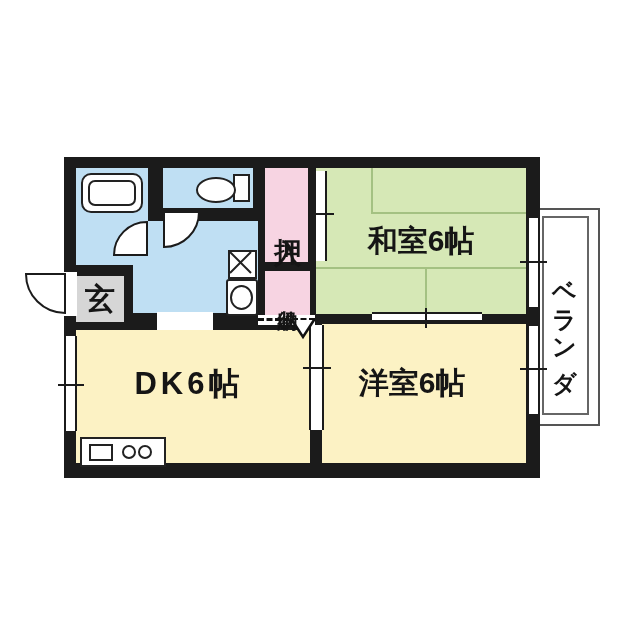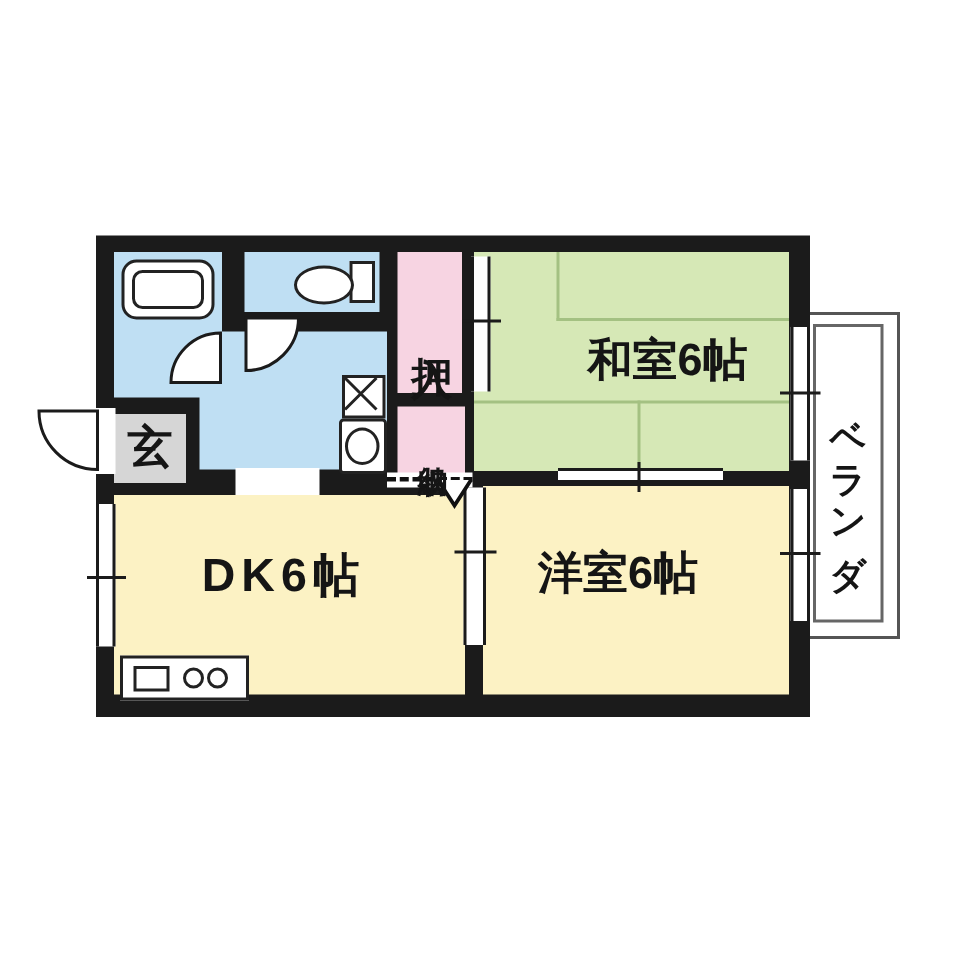--- a/index.html
+++ b/index.html
@@ -103,20 +103,20 @@
   <div class="fx round" style="left:138px;top:445px;width:10px;height:10px;"></div>
 
   <svg class="overlay" width="640" height="640" viewBox="0 0 640 640">
     <path d="M26,274 A39,39 0 0 0 65,313 L65,274 Z" fill="#ffffff" stroke="#1b1b1b" stroke-width="2"></path>
     <path d="M147,222 A33,33 0 0 0 114,255 L147,255 Z" fill="#ffffff" stroke="#1b1b1b" stroke-width="2"></path>
     <path d="M164,212 L199,212 A35,35 0 0 1 164,247 Z" fill="#ffffff" stroke="#1b1b1b" stroke-width="2"></path>
     <path d="M230,252 L251,273 M251,252 L230,273" fill="none" stroke="#222" stroke-width="2"></path>
     <path d="M292,320 L303,337 L314,320" fill="#ffffff" stroke="#111" stroke-width="2.5"></path>
   </svg>
 
-  <div class="room-label" style="left:316px;top:224px;width:210px;font-size:30px;margin-left:24px;">和室6帖</div>
+  <div class="room-label" style="left:316px;top:224px;width:210px;font-size:30px;">和室6帖</div>
   <div class="room-label" style="left:310px;top:366px;width:204px;font-size:30px;">洋室6帖</div>
   <div class="room-label" style="left:76px;top:367px;width:226px;font-size:31px;letter-spacing:4px;">DK6帖</div>
   <div class="room-label" style="left:76px;top:282px;width:48px;font-size:30px;">玄</div>
   <div class="room-label v-label" style="left:266px;top:175px;width:42px;height:82px;font-size:27px;">押入</div>
   <div class="room-label v-label" style="left:267px;top:272px;width:42px;height:45px;font-size:20px;">収納</div>
 
 </div>
 
 </body></html>

